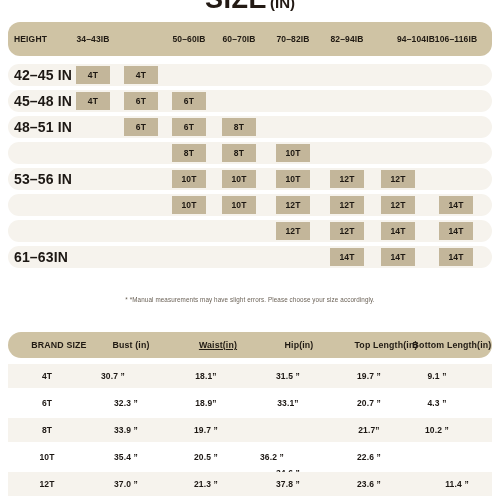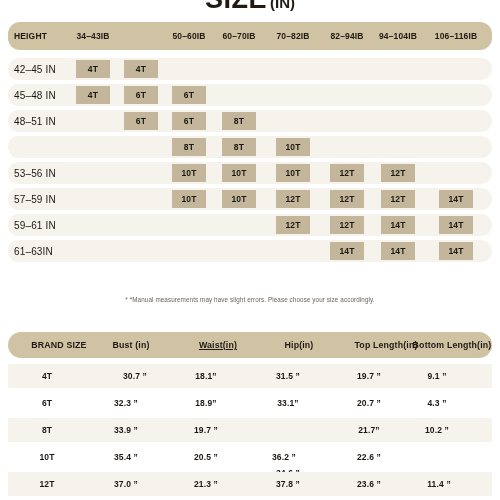--- a/index.html
+++ b/index.html
@@ -50,35 +50,35 @@
   .row {
     position: relative;
     height: 22px;
     border-radius: 11px;
     box-sizing: border-box;
   }
   .row + .row { margin-top: 4px; }
 
   .row.header {
     background: #cfc3a4;
-    height: 28px;
+    height: 34px;
     border-radius: 12px;
   }
   .row.body {
     background: #f6f3ed;
   }
 
   .cell {
     position: absolute;
     top: 0;
     height: 100%;
     display: flex;
     align-items: center;
-    font-size: 10px;
-    font-weight: 400;
+    font-size: 14px;
+    font-weight: 700;
     letter-spacing: 0.15px;
     white-space: nowrap;
   }
   .cell.center { justify-content: center; }
   .cell.left   { justify-content: flex-start; }
 
   .row.header .cell { font-size: 8.5px; font-weight: 700; color: #201a13; }
 
   
   .chip {
@@ -123,21 +123,21 @@
 </div>
 
 <div class="table-block" id="height-table">
     <div class="row header">
       <div class="cell left" style="left: 6px; width: 58px;">HEIGHT</div>
       <div class="cell center" style="left: 62px; width: 46px;">34–43IB</div>
       <div class="cell center" style="left: 158px; width: 46px; text-align: right;">50–60IB</div>
       <div class="cell center" style="left: 206px; width: 50px;">60–70IB</div>
       <div class="cell center" style="left: 262px; width: 46px;">70–82IB</div>
       <div class="cell center" style="left: 316px; width: 46px;">82–94IB</div>
-      <div class="cell center" style="left: 364px; width: 52px;">94–104IB</div>
+      <div class="cell center" style="left: 382px; width: 52px;">94–104IB</div>
       <div class="cell center" style="left: 420px; width: 56px;">106–116IB</div>
     </div>
     <div class="row body" style="margin-top: 8px;">
       <div class="cell left" style="left: 6px; width: 58px;">42–45 IN</div>
       <div class="chip" style="left: 68px; width: 34px;">4T</div>
       <div class="chip" style="left: 116px; width: 34px;">4T</div>
     </div>
     <div class="row body">
       <div class="cell left" style="left: 6px; width: 58px;">45–48 IN</div>
       <div class="chip" style="left: 68px; width: 34px;">4T</div>
@@ -158,30 +158,28 @@
     </div>
     <div class="row body">
       <div class="cell left" style="left: 6px; width: 58px;">53–56 IN</div>
       <div class="chip" style="left: 164px; width: 34px;">10T</div>
       <div class="chip" style="left: 214px; width: 34px;">10T</div>
       <div class="chip" style="left: 268px; width: 34px;">10T</div>
       <div class="chip" style="left: 322px; width: 34px;">12T</div>
       <div class="chip" style="left: 373px; width: 34px;">12T</div>
     </div>
     <div class="row body">
-      <div class="cell left" style="left: 6px; width: 58px;">57–59 IN</div>
       <div class="chip" style="left: 164px; width: 34px;">10T</div>
       <div class="chip" style="left: 214px; width: 34px;">10T</div>
       <div class="chip" style="left: 268px; width: 34px;">12T</div>
       <div class="chip" style="left: 322px; width: 34px;">12T</div>
       <div class="chip" style="left: 373px; width: 34px;">12T</div>
       <div class="chip" style="left: 431px; width: 34px;">14T</div>
     </div>
     <div class="row body">
-      <div class="cell left" style="left: 6px; width: 58px;">59–61 IN</div>
       <div class="chip" style="left: 268px; width: 34px;">12T</div>
       <div class="chip" style="left: 322px; width: 34px;">12T</div>
       <div class="chip" style="left: 373px; width: 34px;">14T</div>
       <div class="chip" style="left: 431px; width: 34px;">14T</div>
     </div>
     <div class="row body">
       <div class="cell left" style="left: 6px; width: 58px;">61–63IN</div>
       <div class="chip" style="left: 322px; width: 34px;">14T</div>
       <div class="chip" style="left: 373px; width: 34px;">14T</div>
       <div class="chip" style="left: 431px; width: 34px;">14T</div>
@@ -194,21 +192,21 @@
     <div class="row header">
       <div class="cell center" style="left: 6px; width: 66px; margin-left: 12px;">BRAND SIZE</div>
       <div class="cell center" style="left: 88px; width: 70px;">Bust (in)</div>
       <div class="cell center" style="left: 178px; width: 64px; text-decoration: underline;">Waist(in)</div>
       <div class="cell center" style="left: 262px; width: 58px;">Hip(in)</div>
       <div class="cell center" style="left: 336px; width: 84px;">Top Length(in)</div>
       <div class="cell center" style="left: 400px; width: 88px;">Bottom Length(in)</div>
     </div>
     <div class="row body" style="margin-top: 6px;">
       <div class="cell center" style="left: 6px; width: 66px;">4T</div>
-      <div class="cell center" style="left: 97px; width: 60px; text-align: center;">30.7 ”</div>
+      <div class="cell center" style="left: 75px; width: 60px; text-align: center;">30.7 ”</div>
       <div class="cell center" style="left: 170px; width: 56px;">18.1”</div>
       <div class="cell center" style="left: 252px; width: 56px;">31.5 ”</div>
       <div class="cell center" style="left: 330px; width: 62px;">19.7 ”</div>
       <div class="cell center" style="left: 398px; width: 62px;">9.1 ”</div>
     </div>
     <div class="row body alt">
       <div class="cell center" style="left: 6px; width: 66px;">6T</div>
       <div class="cell center" style="left: 88px; width: 60px;">32.3 ”</div>
       <div class="cell center" style="left: 170px; width: 56px;">18.9”</div>
       <div class="cell center" style="left: 252px; width: 56px;">33.1”</div>
@@ -220,24 +218,24 @@
       <div class="cell center" style="left: 88px; width: 60px;">33.9 ”</div>
       <div class="cell center" style="left: 170px; width: 56px;">19.7 ”</div>
       <div class="cell center" style="left: 252px; width: 56px; margin-top: 43px;">34.6 ”</div>
       <div class="cell center" style="left: 330px; width: 62px;">21.7”</div>
       <div class="cell center" style="left: 398px; width: 62px;">10.2 ”</div>
     </div>
     <div class="row body alt">
       <div class="cell center" style="left: 6px; width: 66px;">10T</div>
       <div class="cell center" style="left: 88px; width: 60px;">35.4 ”</div>
       <div class="cell center" style="left: 170px; width: 56px;">20.5 ”</div>
-      <div class="cell center" style="left: 248px; width: 56px; text-align: center;">36.2 ”</div>
+      <div class="cell center" style="left: 236px; width: 56px; text-align: center;">36.2 ”</div>
       <div class="cell center" style="left: 330px; width: 62px;">22.6 ”</div>
     </div>
     <div class="row body">
       <div class="cell center" style="left: 6px; width: 66px;">12T</div>
       <div class="cell center" style="left: 88px; width: 60px;">37.0 ”</div>
       <div class="cell center" style="left: 170px; width: 56px;">21.3 ”</div>
       <div class="cell center" style="left: 252px; width: 56px;">37.8 ”</div>
       <div class="cell center" style="left: 330px; width: 62px;">23.6 ”</div>
-      <div class="cell center" style="left: 400px; width: 62px; text-align: center;">11.4 ”</div>
+      <div class="cell center" style="left: 418px; width: 62px; text-align: center;">11.4 ”</div>
     </div>
   </div>
 
 </body></html>

